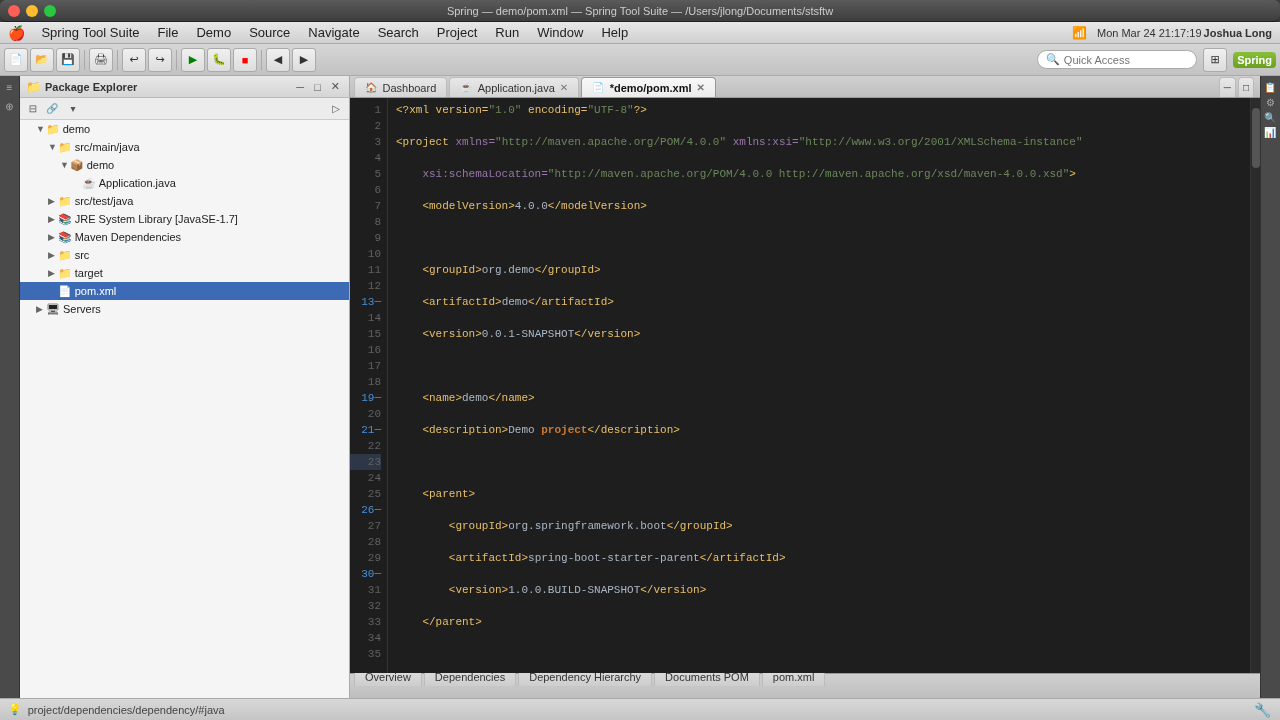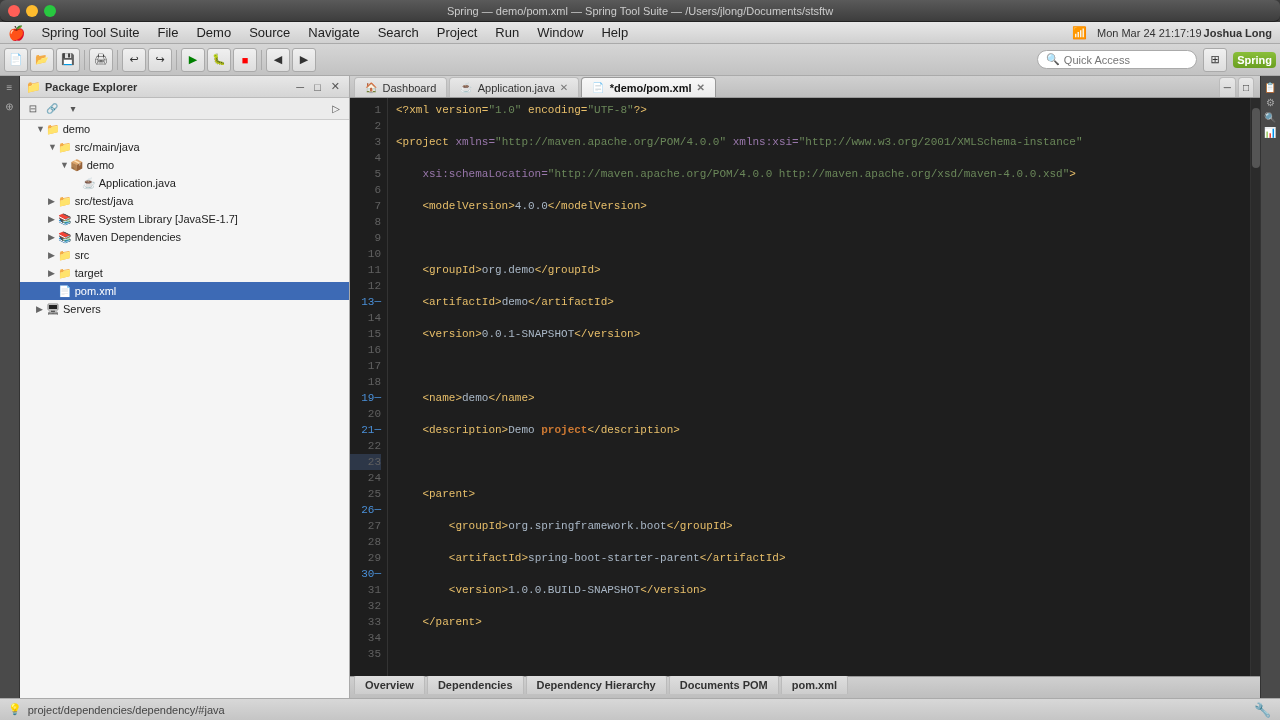--- a/index.html
+++ b/index.html
@@ -241,23 +241,22 @@
     .xml-text { color: #a9b7c6; }
     .xml-decl { color: #e8bf6a; }
     .kw-bold { color: #cc7832; font-weight: bold; }
 
     
     .bottom-tabs {
       height: 22px;
       background: linear-gradient(to bottom, #d0d0d0, #bebebe);
       display: flex;
       align-items: flex-end;
-      padding: 4px 4px;
+      padding: 12px 4px;
       border-top: 1px solid #999;
-      font-weight: bold;
     }
     .bottom-tab {
       height: 20px;
       padding: 0 10px;
       background: linear-gradient(to bottom, #e0e0e0, #cdcdcd);
       border: 1px solid #bbb;
       border-bottom: none;
       border-radius: 4px 4px 0 0;
       display: flex;
       align-items: center;

